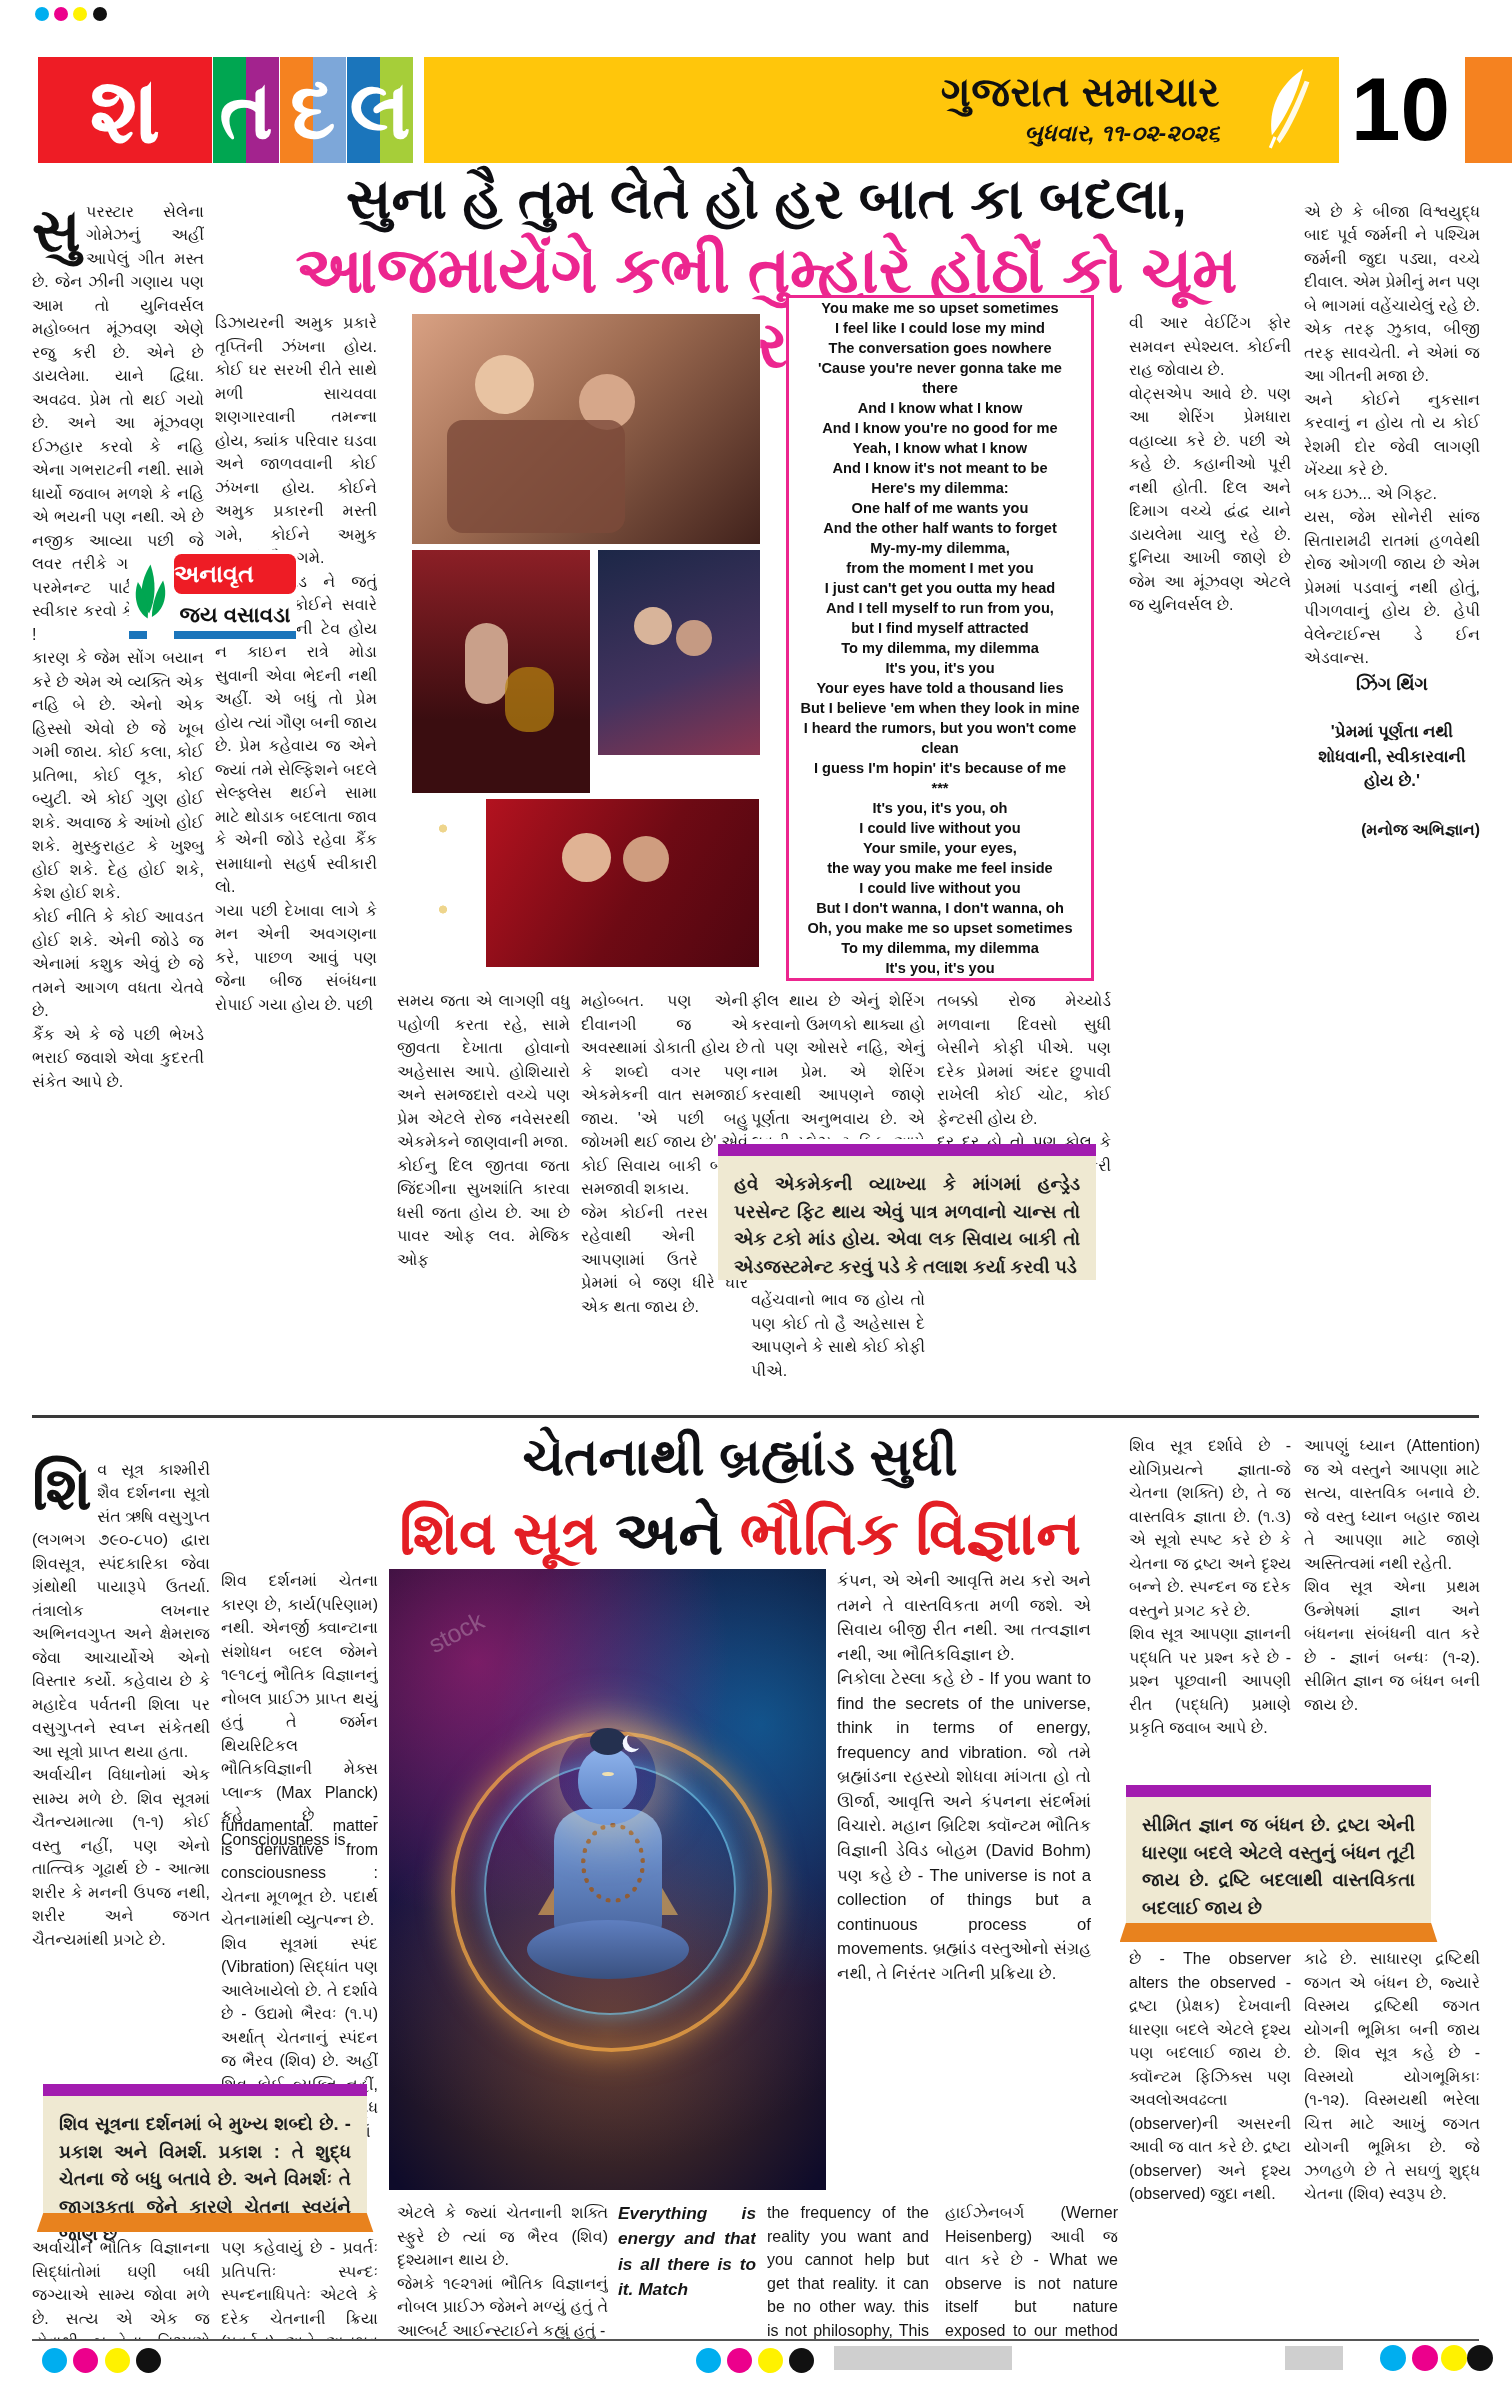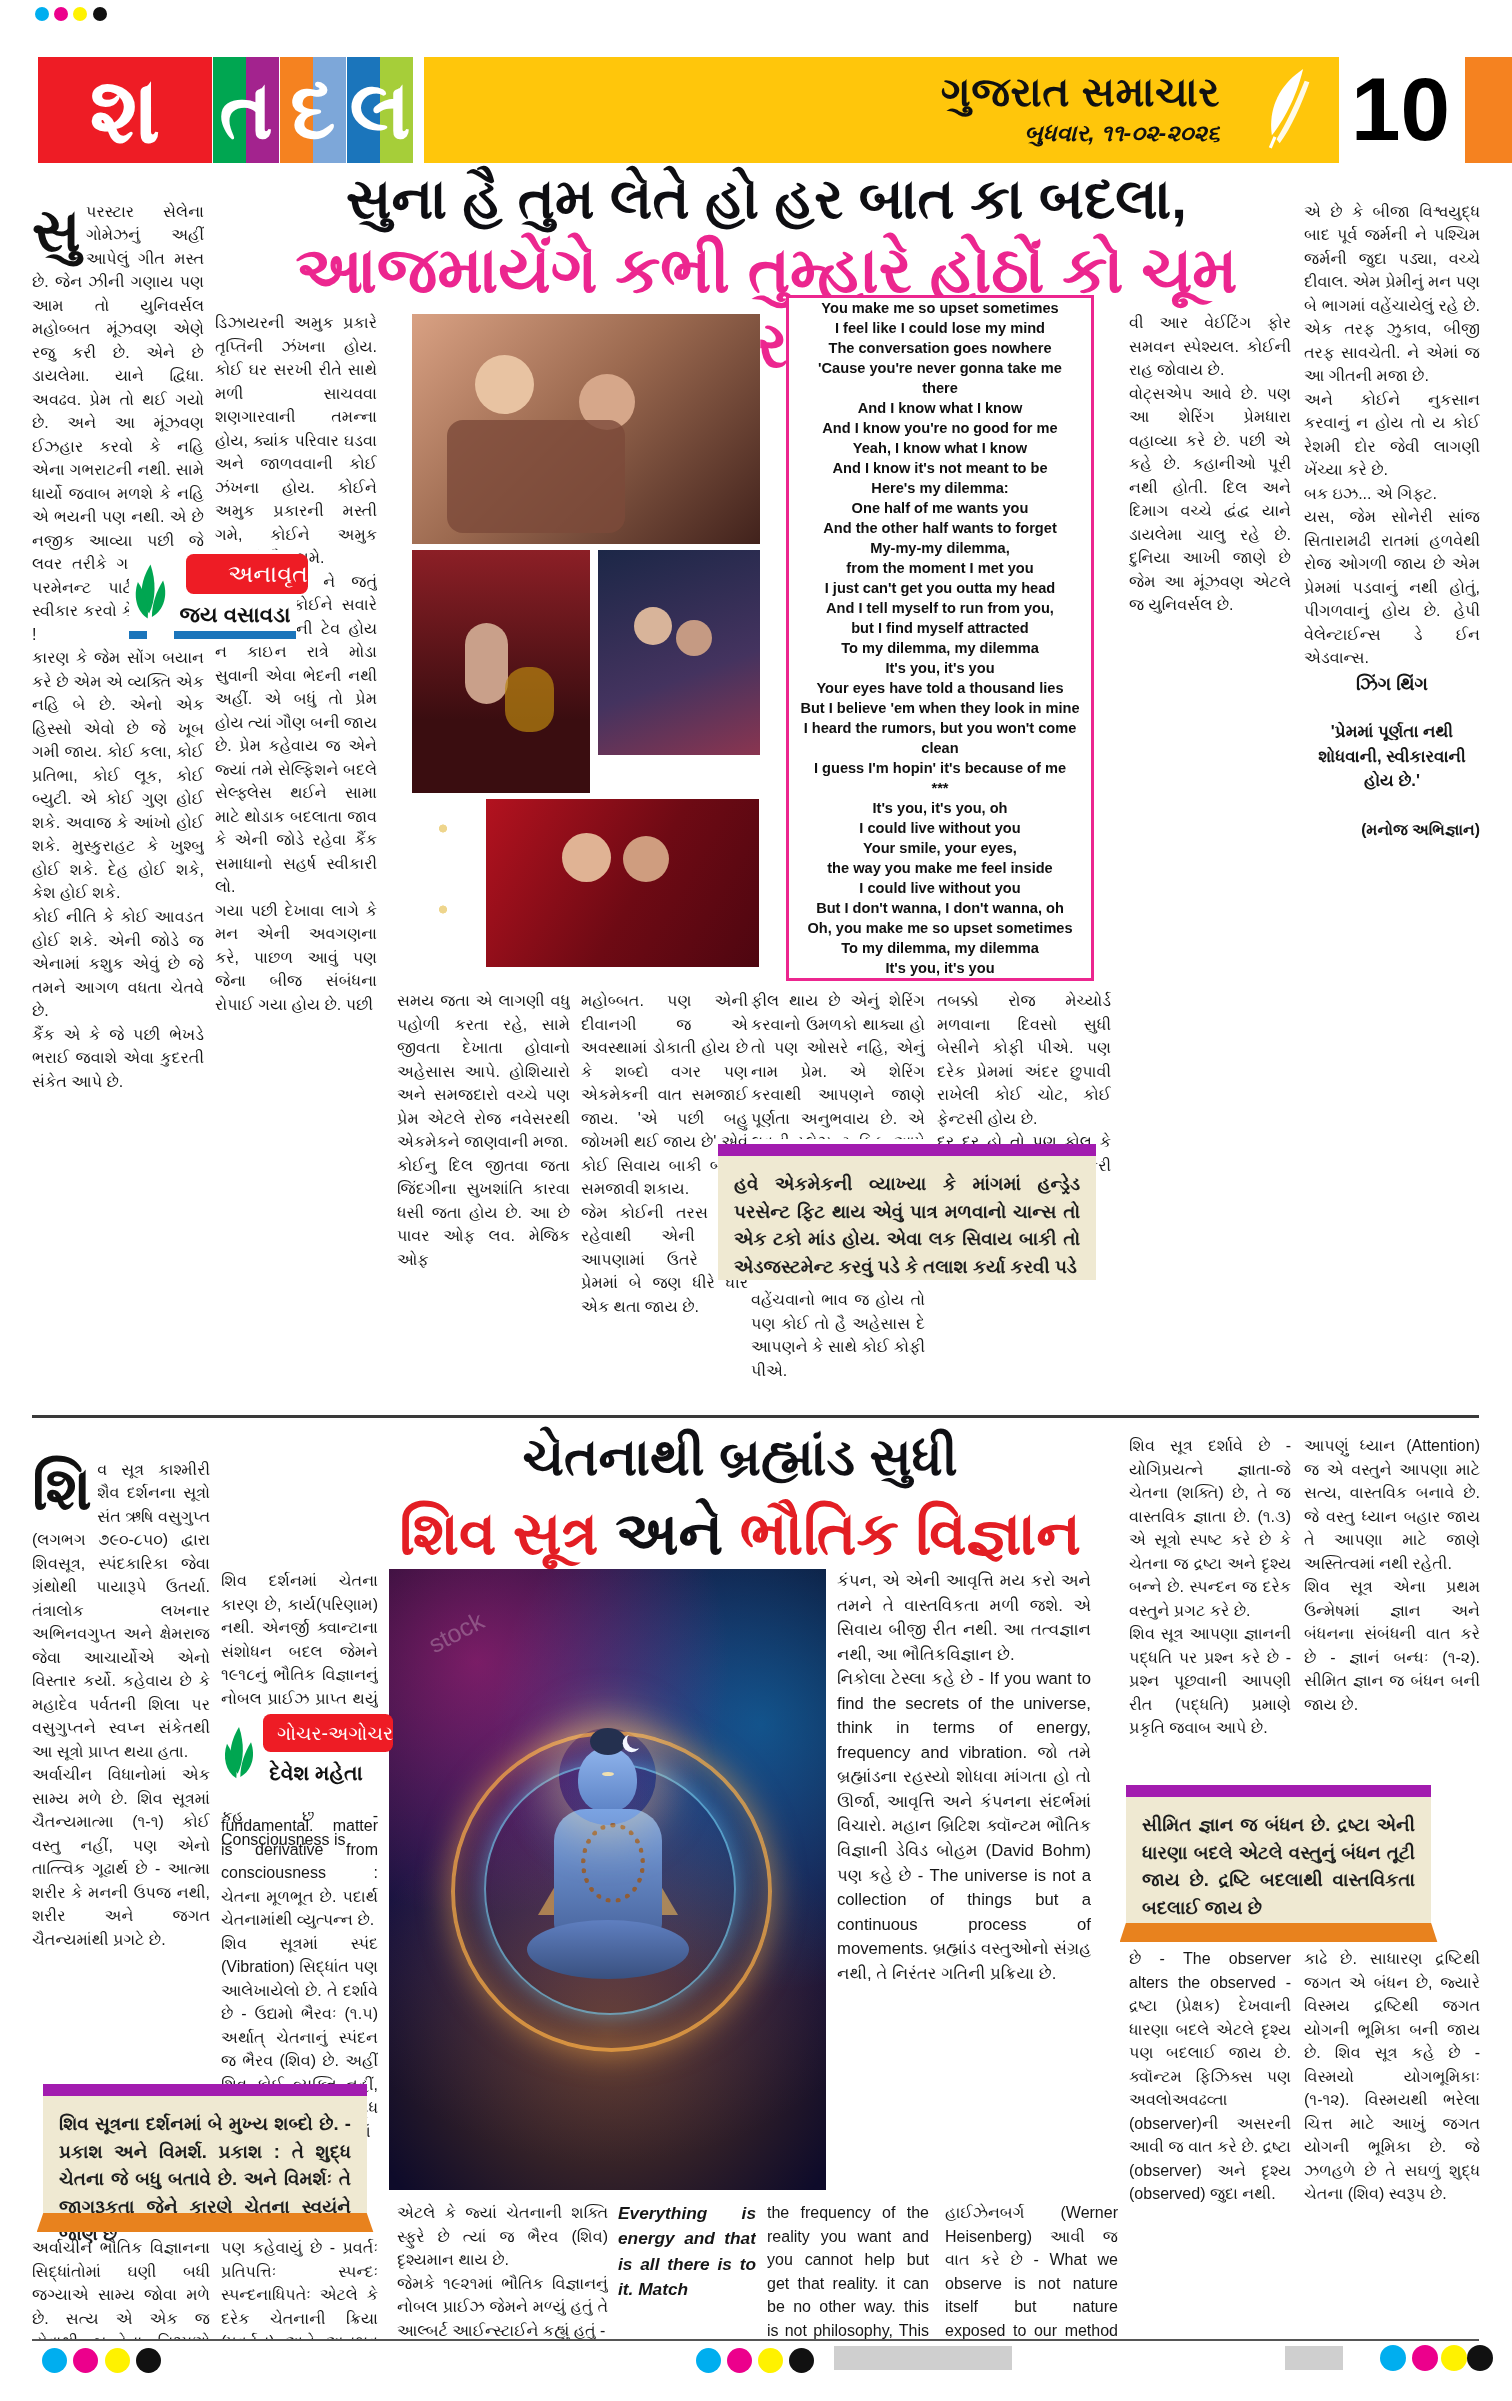--- a/index.html
+++ b/index.html
@@ -40,22 +40,22 @@
              border:3.2px solid #EC268F;box-sizing:border-box;display:flex;align-items:center;justify-content:center;}
   .lyrics{width:100%;text-align:center;font-weight:bold;font-size:14.6px;line-height:20px;
           color:#111;white-space:pre-line;}
   
   .callout{position:absolute;background:#EFE9D2;border-top:12px solid #a21caf;box-sizing:border-box;
            padding:14px 16px;font-weight:bold;font-size:18.4px;line-height:1.5;color:#1d1d1d;text-align:justify;}
   .callout.ledge::after{content:'';position:absolute;left:-6.5px;right:-6.5px;bottom:-19.4px;height:19.4px;
            background:#E8821E;clip-path:polygon(2% 0,98% 0,100% 100%,0 100%);}
   
   .logobox{position:absolute;background:#fff;}
-  .logored{position:absolute;background:#EE1C25;border-radius:7.6px;color:#fff;font-weight:normal;
-           display:flex;align-items:center;justify-content:flex-end;margin-left:12px;}
+  .logored{position:absolute;background:#EE1C25;border-radius:7.6px;color:#fff;font-weight:bold;
+           display:flex;align-items:center;justify-content:flex-start;}
   .authorname{position:absolute;color:#111;font-weight:bold;text-align:center;}
   .bluebar{position:absolute;background:#1B75BB;}
   
   .collage{position:absolute;left:397px;top:302px;width:378px;height:678px;
     background:
       radial-gradient(circle at 15% 20%, #d4112b 0 6%, transparent 7%),
       radial-gradient(circle at 80% 10%, #a30d20 0 9%, transparent 10%),
       radial-gradient(circle at 30% 60%, #c01127 0 12%, transparent 13%),
       radial-gradient(circle at 70% 80%, #8f0a1c 0 10%, transparent 11%),
       radial-gradient(circle at 50% 35%, #e0head 0, transparent 0),
@@ -263,31 +263,20 @@
     <div style="position:absolute;left:189px;top:178px;width:59px;height:65px;border-radius:50% 50% 45% 45%;background:linear-gradient(180deg,#8fb4ec,#5d83c6);"></div>
     <div style="position:absolute;left:201px;top:159px;width:36px;height:27px;border-radius:50%;background:#24304f;"></div>
     <div style="position:absolute;left:238px;top:162px;width:18.4px;height:18.4px;border-radius:50%;box-shadow:-4.3px 3.2px 0 0 #f3f6ff;"></div>
     <div style="position:absolute;left:213px;top:203px;width:12px;height:4.3px;border-radius:50%;background:#f0e0b0;"></div>
     <div style="position:absolute;left:165px;top:240px;width:108px;height:130px;border-radius:32px 32px 16px 16px;background:linear-gradient(180deg,#7ba3e2,#49659e);"></div>
     <div style="position:absolute;left:138px;top:351px;width:162px;height:59px;border-radius:50%;background:linear-gradient(180deg,#5f7fc0,#39507f);"></div>
     <div style="position:absolute;left:192px;top:254px;width:54px;height:70px;border-radius:50%;border:5.4px dotted rgba(150,90,40,.9);"></div>
     <div class="ring" style="left:170px;top:159px;width:97px;height:97px;box-shadow:0 0 43px 16px rgba(255,220,140,.35);"></div>
   </div>
 
-  <div class="logobox" style="left:219px;top:1709px;width:162px;height:103px;">
-    <svg width="40" height="70" viewBox="0 0 60 100" style="position:absolute;left:0;top:13px;">
-      <path d="M30 5 C15 30 12 55 28 75 C38 55 38 28 30 5 Z" fill="#00A651"></path>
-      <path d="M12 30 C5 50 10 72 26 82 C28 65 22 45 12 30 Z" fill="#00A651"></path>
-      <path d="M48 28 C55 48 50 70 32 80 C32 62 38 44 48 28 Z" fill="#00A651"></path>
-    </svg>
-    <div class="logored" style="left:32px;top:5.4px;width:130px;height:38px;font-size:19.4px;">
-      <span>ગોચર-અગોચર</span>
-    </div>
-    <div class="authorname" style="left:32px;top:52px;width:130px;font-size:20.5px;">દેવેશ મહેતા</div>
-  </div>
 
   <div class="callout ledge" style="left:43px;top:2084px;width:324px;height:129px;">શિવ સૂત્રના દર્શનમાં બે મુખ્ય શબ્દો છે. - પ્રકાશ અને વિમર્શ. પ્રકાશ : તે શુદ્ધ ચેતના જે બધુ બતાવે છે. અને વિમર્શઃ તે જાગરૂકતા જેને કારણે ચેતના સ્વયંને જાણે છે</div>
 
   <div class="callout ledge" style="left:1126px;top:1785px;width:305px;height:138px;">સીમિત જ્ઞાન જ બંધન છે. દ્રષ્ટા એની ધારણા બદલે એટલે વસ્તુનું બંધન તૂટી જાય છે. દ્રષ્ટિ બદલાથી વાસ્તવિકતા બદલાઈ જાય છે</div>
 
   <div class="rule" style="left:32px;top:2339px;width:1447px;height:2.2px;background:#555;"></div>
   <div class="regdot" style="left:42px;top:2348px;width:25px;height:25px;background:#00AEEF;"></div>
   <div class="regdot" style="left:73px;top:2348px;width:25px;height:25px;background:#EC008C;"></div>
   <div class="regdot" style="left:105px;top:2348px;width:25px;height:25px;background:#FFF200;"></div>
   <div class="regdot" style="left:136px;top:2348px;width:25px;height:25px;background:#111;"></div>

